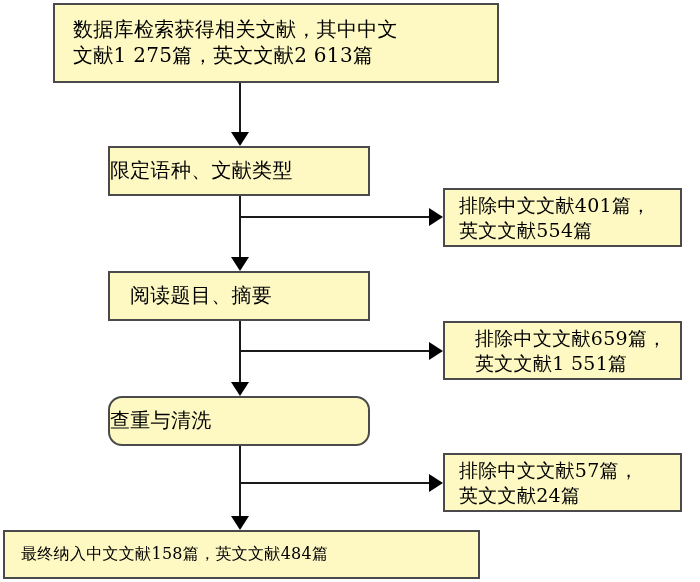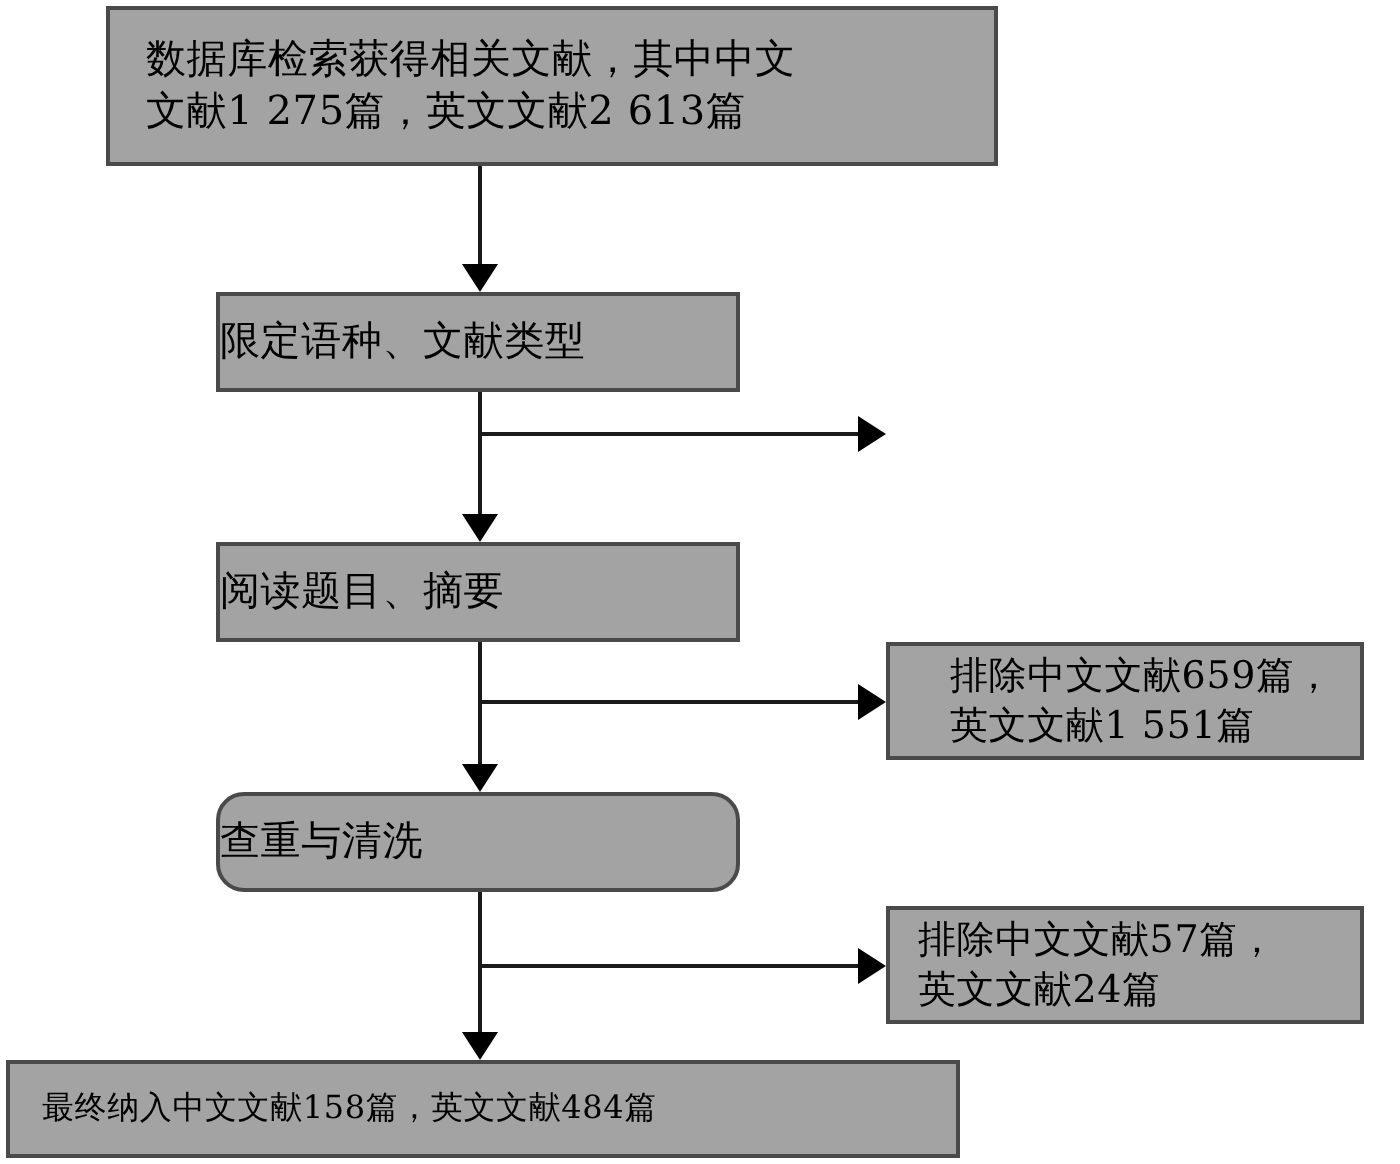--- a/index.html
+++ b/index.html
@@ -12,21 +12,21 @@
     width: 700px;
     height: 582px;
     background: #ffffff;
     font-family: "DejaVu Serif", "Liberation Serif", serif;
     overflow: hidden;
   }
   .node {
     position: absolute;
     box-sizing: border-box;
     border: 2px solid #4a4a4a;
-    background: #a3a3a3;
+    background: #fef9c3;
     display: flex;
     align-items: center;
     color: #000000;
     line-height: 1.28;
   }
   .node.center-text {
     justify-content: flex-start;
     text-align: center;
   }
   .node.left-text {
@@ -45,20 +45,21 @@
     font-size: 20px;
   }
   
   #box-limit {
     left: 108px; top: 146px; width: 262px; height: 50px;
     font-size: 20px;
   }
   #box-read {
     left: 108px; top: 271px; width: 262px; height: 50px;
     font-size: 20px;
+    padding-left: 20px;
   }
   #box-dedup {
     left: 108px; top: 396px; width: 262px; height: 50px;
     font-size: 20px;
     border-radius: 14px;
   }
   
   #box-excl-1 {
     left: 443px; top: 188px; width: 239px; height: 59px;
     padding-left: 14px;
@@ -123,20 +124,24 @@
   <div class="node center-text" id="box-limit">
     <span class="txt">限定语种、文献类型</span>
   </div>
 
   <div class="vline" style="left:239px; top:196px; height:63px;"></div>
 
   <div class="hline" style="left:239px; top:216px; width:198px;"></div>
   <div class="arrow-right" style="left:429px; top:208px;"></div>
   <div class="arrow-down" style="left:231px; top:257px;"></div>
 
+  <div class="node left-text" id="box-excl-1">
+    <span class="txt">排除中文文献401篇，
+英文文献554篇</span>
+  </div>
 
   <div class="node center-text" id="box-read">
     <span class="txt">阅读题目、摘要</span>
   </div>
 
   <div class="vline" style="left:239px; top:321px; height:63px;"></div>
 
   <div class="hline" style="left:239px; top:350px; width:198px;"></div>
   <div class="arrow-right" style="left:429px; top:342px;"></div>
   <div class="arrow-down" style="left:231px; top:382px;"></div>

